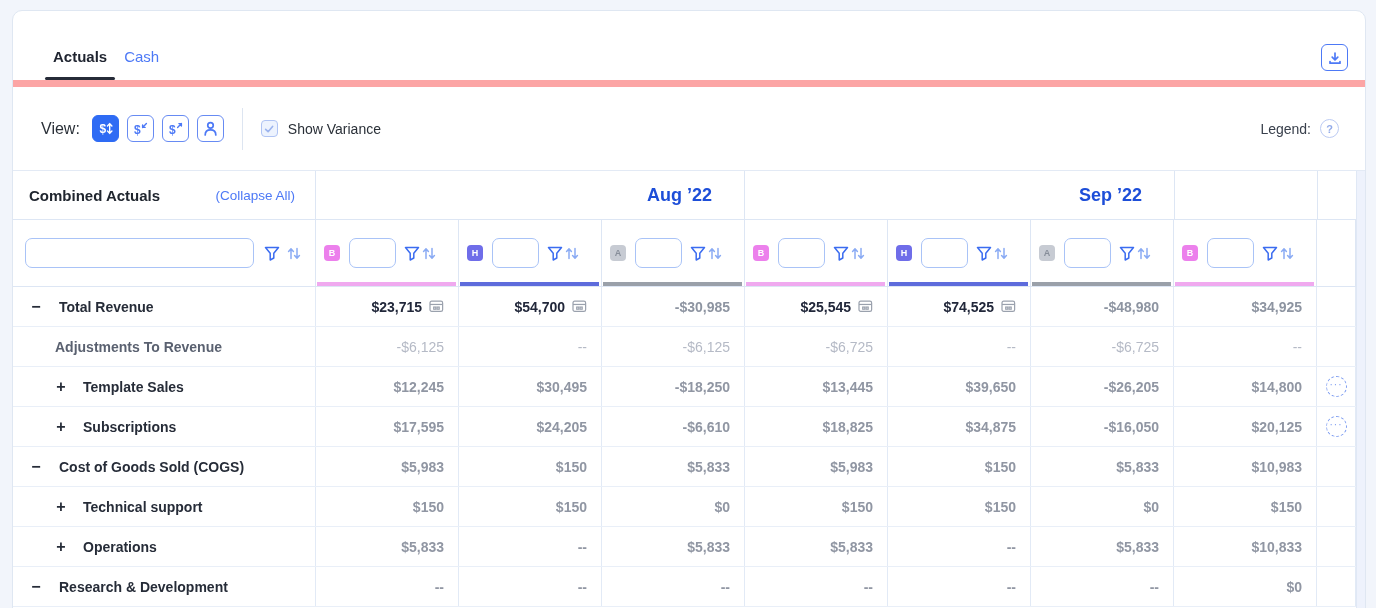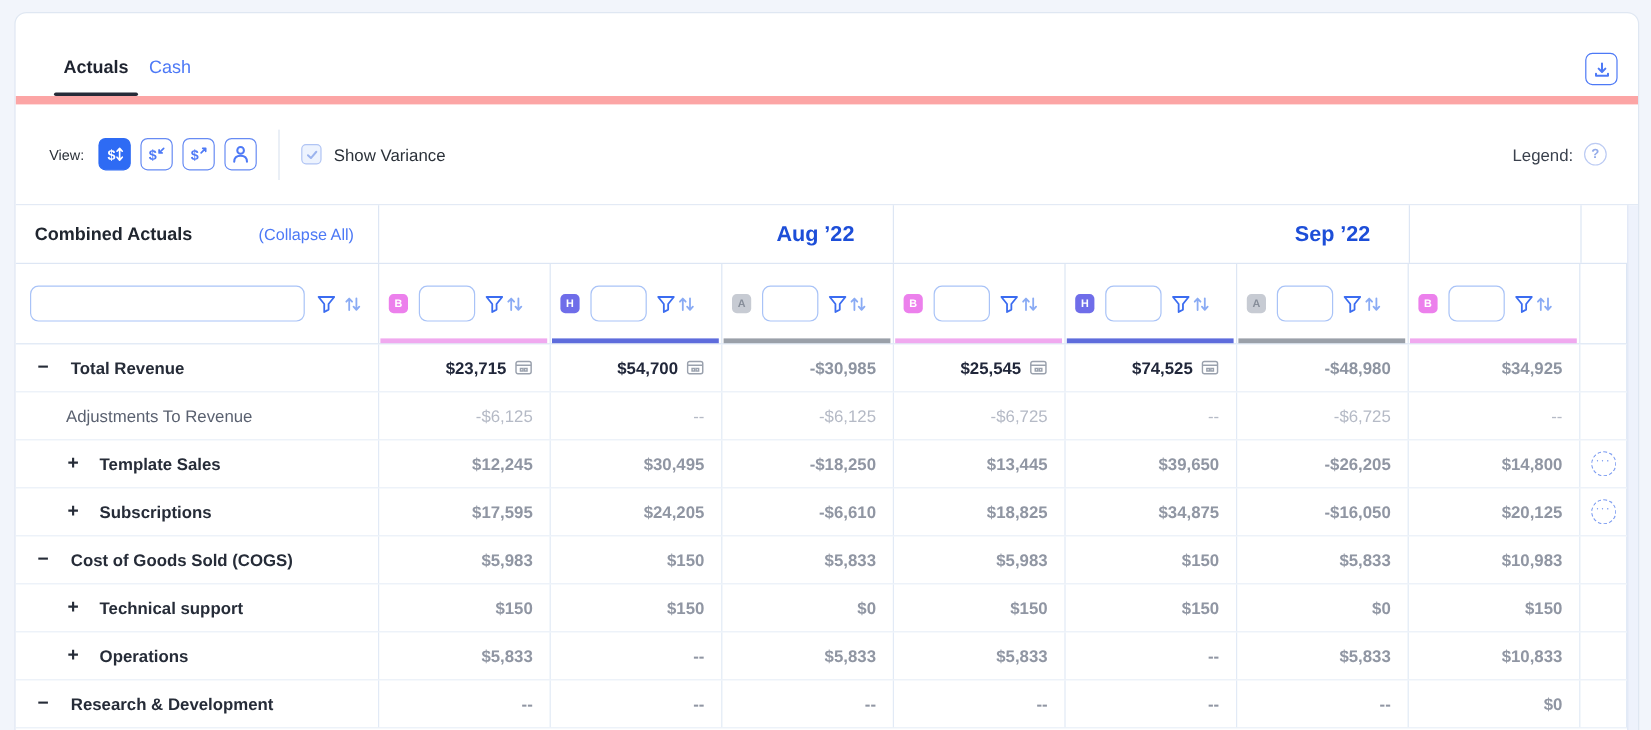--- a/index.html
+++ b/index.html
@@ -16,21 +16,21 @@
   .tab.inactive { color:#4d79f6; font-weight:500; }
   .tab.active::after { content:""; position:absolute; left:-8px; right:-8px; bottom:0;
     height:3px; background:#262b38; border-radius:2px; }
   .dl-btn { position:absolute; right:17px; top:33px; width:27px; height:27px;
     border:1.5px solid #4d79f6; border-radius:6px; background:#fff;
     display:flex; align-items:center; justify-content:center; cursor:pointer; }
 
   
   .toolbar { height:84px; border-bottom:1px solid #e3eaf5; display:flex; align-items:center;
     padding:0 16px 0 28px; }
-  .view-label { font-size:12px; color:#2a3038; margin-right:12px; }
+  .view-label { font-size:16px; color:#2a3038; margin-right:12px; }
   .vbtn { width:27px; height:27px; border:1.5px solid #678bf3; border-radius:6px; background:#fff;
     display:flex; align-items:center; justify-content:center; margin-right:8px; cursor:pointer; }
   .vbtn.active { background:#2e6bf4; border-color:#2e6bf4; }
   .tb-divider { width:1px; height:42px; background:#dde5f1; margin:0 18px 0 10px; }
   .checkbox { width:17px; height:17px; border:1.5px solid #b0c4f4; border-radius:4px;
     background:#edf3fe; display:flex; align-items:center; justify-content:center; cursor:pointer; }
   .cb-label { font-size:14px; color:#2a3038; margin-left:10px; }
   .legend-wrap { margin-left:auto; display:flex; align-items:center; gap:9px; padding-right:10px;justify-content:space-between; }
   .legend-label { font-size:14px; color:#3a414d; }
   .help-icon { width:19px; height:19px; border:1.5px solid #bccbf3; border-radius:50%;
@@ -68,21 +68,21 @@
   .d-row { display:grid; grid-template-columns:303px repeat(7,143px) 39px; height:40px;
     border-bottom:1px solid #e9eff8; }
   .cell { border-right:1px solid #e2eaf6; display:flex; align-items:center; }
   .label-cell { padding-left:16px; }
   .label-cell.child { padding-left:41px; }
   .label-cell.no-toggle { padding-left:42px; }
   .toggle { width:14px; text-align:center; font-size:16px; font-weight:700; color:#262c38;
     margin-right:16px; cursor:pointer; line-height:1; }
   .child .toggle { margin-right:15px; }
   .row-label { font-size:14px; font-weight:700; color:#262c38;text-align:center; }
-  .row-label.muted-label { font-weight:400; color:#5a6170; }
+  .row-label.muted-label { font-weight:700; color:#5a6170; }
   .v-cell { justify-content:flex-end; padding-right:14px; font-size:14px; }
   .v-cell.dark { font-weight:700; color:#21273a; }
   .v-cell.gray { font-weight:600; color:#9096a3; }
   .v-cell.grayBold { font-weight:700; color:#8d94a1; }
   .v-cell.muted { font-weight:400; color:#b5bac6; }
   .calc-ic { margin-left:7px; display:flex; }
   .a-cell { justify-content:center; }
   .more-btn { width:21px; height:21px; border:1.5px dashed #7f9ef1; border-radius:50%;
     color:#7f9ef1; display:flex; align-items:center; justify-content:center; cursor:pointer; }
   .more-btn span { font-size:10px; letter-spacing:1px; line-height:0; margin-top:-4px; }

